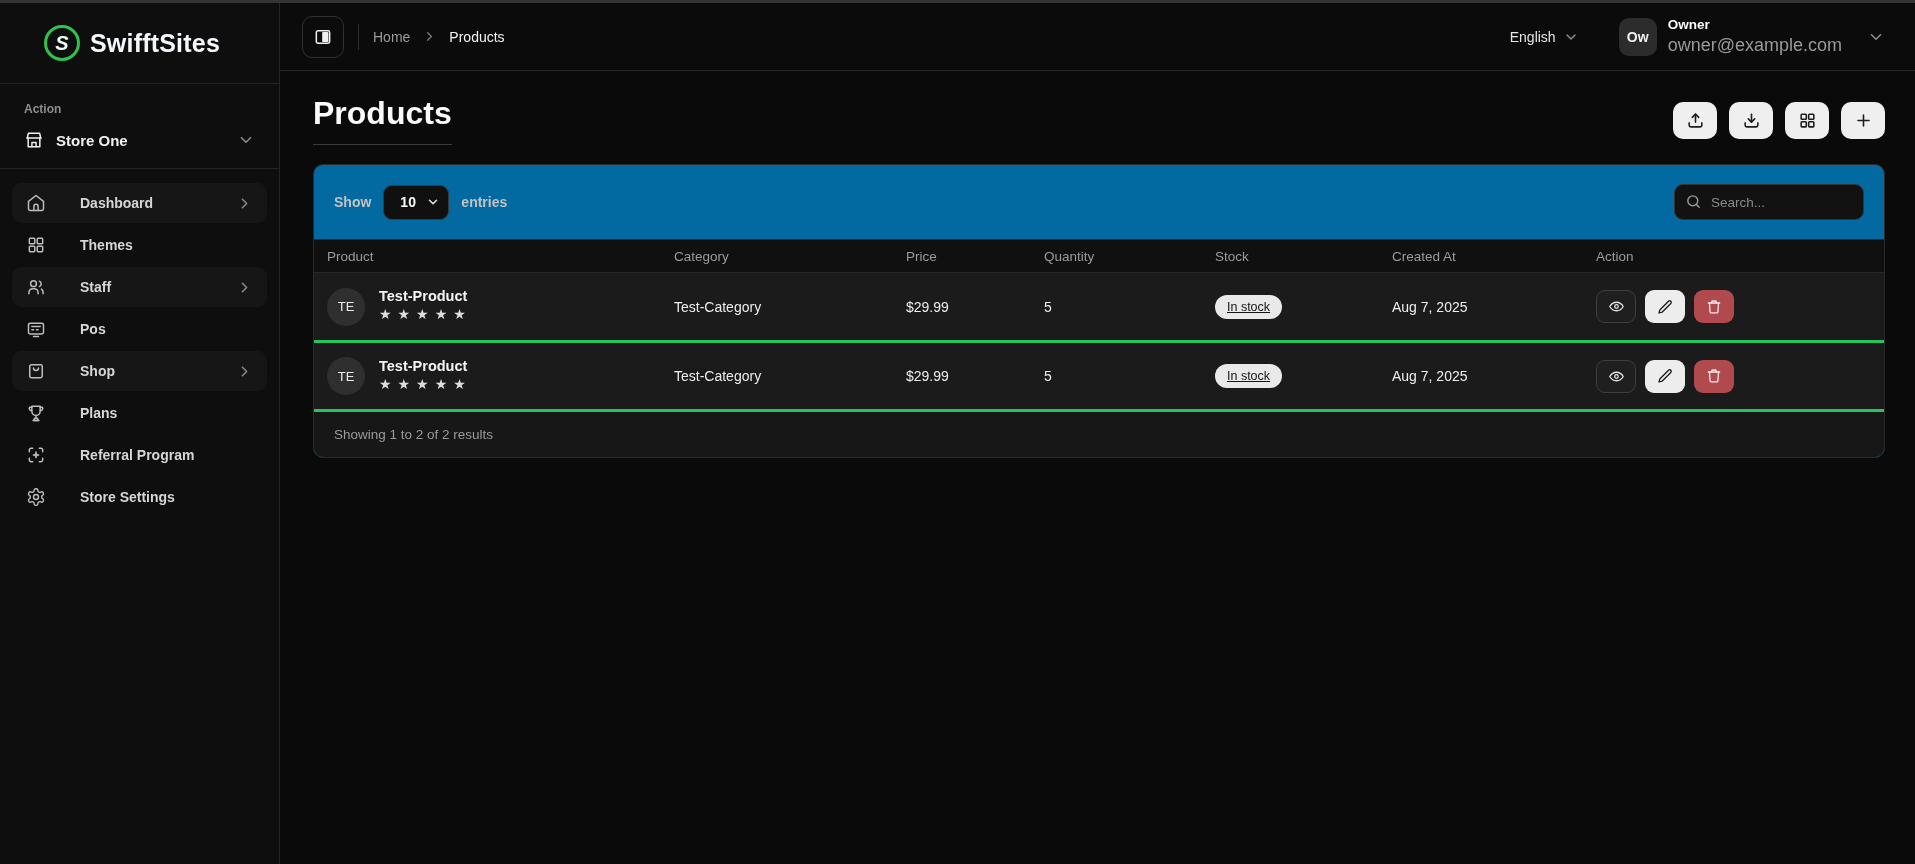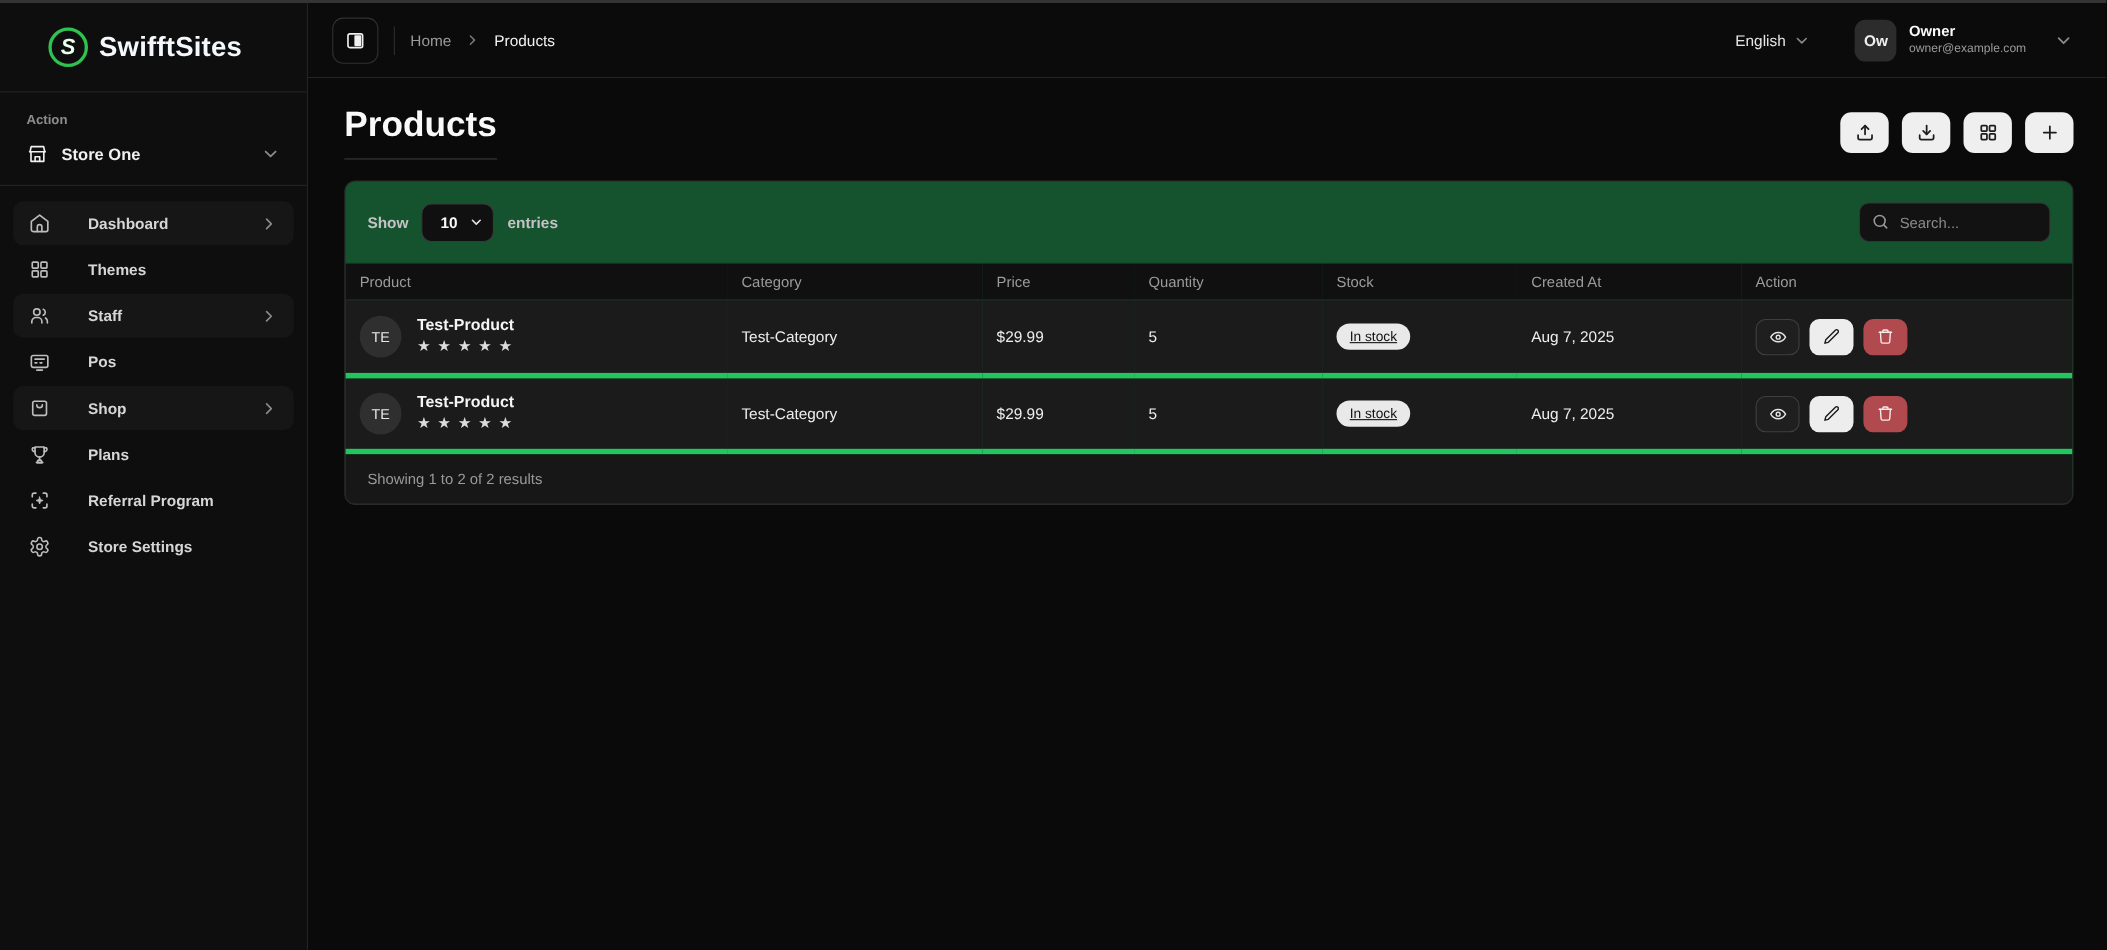--- a/index.html
+++ b/index.html
@@ -75,76 +75,76 @@
     display: flex; align-items: flex-end; gap: 7px; color: #e6e6e6;
     font-size: 14px; font-weight: 500; cursor: pointer; margin-right: 26px;
   }
   .user-menu { display: flex; align-items: center; gap: 11px; cursor: pointer; }
   .avatar {
     width: 38px; height: 38px; border-radius: 10px; background: #2c2c2c;
     color: #f0f0f0; font-size: 14px; font-weight: 600;
     display: flex; align-items: center; justify-content: center;
   }
   .user-name { font-size: 13.5px; font-weight: 700; color: #fafafa; line-height: 1.25; }
-  .user-email { font-size: 11px; color: #9a9a9a; line-height: 1.25; }
+  .user-email { font-size: 18px; color: #9a9a9a; line-height: 1.25; }
   .user-menu .chev { margin-left: 14px; }
 
   .content { padding: 24px 30px 0 33px; flex: 1; }
   .title-row { display: flex; align-items: center; justify-content: space-between; }
   .page-title {
     font-size: 32px; font-weight: 700; color: #fafafa;
     padding-bottom: 12px; border-bottom: 1px solid #3a3a3a;
     display: inline-block; align-self: flex-start;
   }
   .toolbar { display: flex; gap: 12px; align-self: center; }
   .tool-btn {
     width: 44px; height: 37px; border-radius: 10px; border: none;
     background: #efefef; color: #1d1d1d;
     display: flex; align-items: center; justify-content: center; cursor: pointer;
   }
 
   
   .card {
     margin-top: 19px; border: 1px solid #2a2a2a; border-radius: 10px;
-    background: #14532d; overflow: hidden;
+    background: #0369a1; overflow: hidden;
   }
   .card-controls {
     display: flex; align-items: center; padding: 19px 20px;
   }
   .ctl-label { font-size: 14px; font-weight: 600; color: #c3c3c3; }
   .select-wrap { position: relative; margin: 0 12px; }
   .page-size-select {
     appearance: none; -webkit-appearance: none;
     width: 66px; height: 35px; border-radius: 9px;
     background: #101010; border: 1px solid #3a3a3a; color: #fafafa;
     font-family: "Liberation Sans", sans-serif;
     font-size: 14px; font-weight: 700; padding: 0 26px 0 16px; cursor: pointer;
   }
   .select-chev { position: absolute; right: 9px; top: 10px; pointer-events: none; color: #e0e0e0; }
   .ctl-spacer { flex: 1; }
   .search-wrap { position: relative; }
   .search-input {
-    width: 174px; height: 36px; border-radius: 9px;
+    width: 190px; height: 36px; border-radius: 9px;
     background: #121212; border: 1px solid #343434; color: #e8e8e8;
     font-family: "Liberation Sans", sans-serif; font-size: 13.5px;
     padding: 0 12px 0 36px; outline: none;
   }
   .search-input::placeholder { color: #8a8a8a; }
   .search-icon { position: absolute; left: 11px; top: 9px; color: #9a9a9a; }
 
   table.products { width: 100%; border-collapse: collapse; table-layout: fixed; }
   col.c1{width:347px} col.c2{width:232px} col.c3{width:138px}
   col.c4{width:171px} col.c5{width:177px} col.c6{width:204px} col.c7{width:auto}
   thead th {
     background: #101010; border-top: 1px solid #262626; border-bottom: 1px solid #262626;
     height: 33px; text-align: left; padding-left: 13px;
     font-size: 13.5px; font-weight: 500; color: #9b9b9b;
   }
   tbody td {
-    height: 69px; padding-left: 13px; border-bottom: 5px solid #22c55e;
+    height: 69px; padding-left: 13px; border-bottom: 3px solid #22c55e;
     background: #1b1b1b; font-size: 14px; color: #ededed; vertical-align: middle; margin-top: 20px;
   }
   .prod-cell { display: flex; align-items: center; gap: 14px; }
   .prod-avatar {
     width: 38px; height: 38px; border-radius: 50%; background: #2f2f2f;
     color: #e8e8e8; font-size: 13px; display: flex; align-items: center; justify-content: center;
     flex-shrink: 0;
   }
   .prod-name { font-size: 14.5px; font-weight: 700; color: #f5f5f5; line-height: 1.2; }
   .prod-stars { color: #dcdcdc; font-size: 14px; letter-spacing: 6px; line-height: 1.4; }

